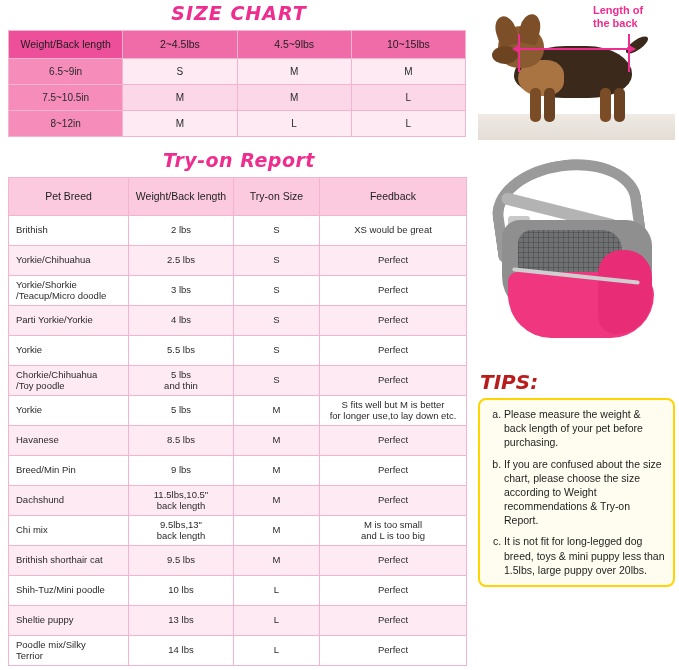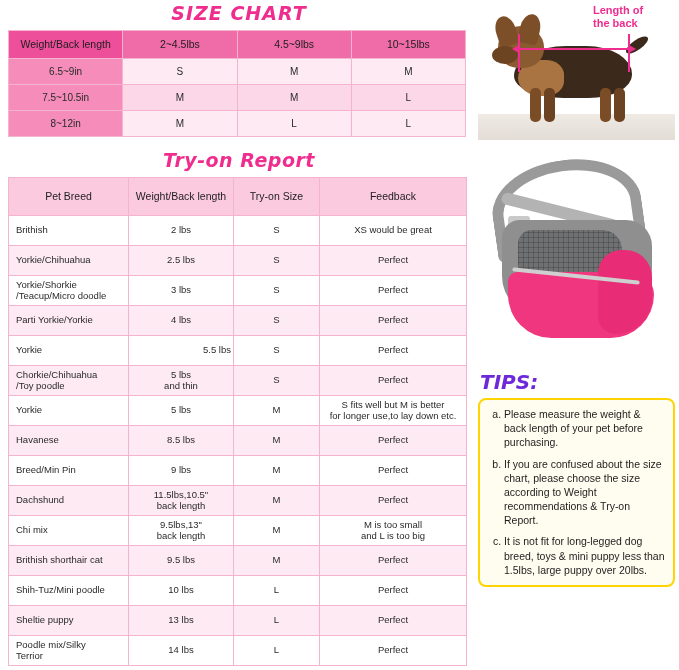--- a/index.html
+++ b/index.html
@@ -266,21 +266,21 @@
   .bag-buckle {
     position: absolute;
     left: 30px; top: 70px;
     width: 22px; height: 16px;
     background: #c9c9c9;
     border-radius: 3px;
   }
 
   
   .tips-title {
-    color: #6d28d9;
+    color: #b91c1c;
     font-size: 20px;
     font-weight: bold;
     font-style: italic;
     margin: 6px 0 4px 2px;
     font-family: "DejaVu Sans", sans-serif;
   }
   .tips-box {
     border: 2px solid #ffd400;
     border-radius: 8px;
     background: #fffdf0;
@@ -378,21 +378,21 @@
             <td style="white-space: pre-line;">Perfect</td>
           </tr>
           <tr>
             <td class="breed" style="white-space: pre-line;">Parti Yorkie/Yorkie</td>
             <td style="white-space: pre-line;">4 lbs</td>
             <td style="white-space: pre-line;">S</td>
             <td style="white-space: pre-line;">Perfect</td>
           </tr>
           <tr>
             <td class="breed" style="white-space: pre-line;">Yorkie</td>
-            <td style="white-space: pre-line; text-align: right;">5.5 lbs</td>
+            <td style="white-space: pre-line;">5.5 lbs</td>
             <td style="white-space: pre-line;">S</td>
             <td style="white-space: pre-line;">Perfect</td>
           </tr>
           <tr>
             <td class="breed" style="white-space: pre-line;">Chorkie/Chihuahua
 /Toy poodle</td>
             <td style="white-space: pre-line;">5 lbs
 and thin</td>
             <td style="white-space: pre-line;">S</td>
             <td style="white-space: pre-line;">Perfect</td>

